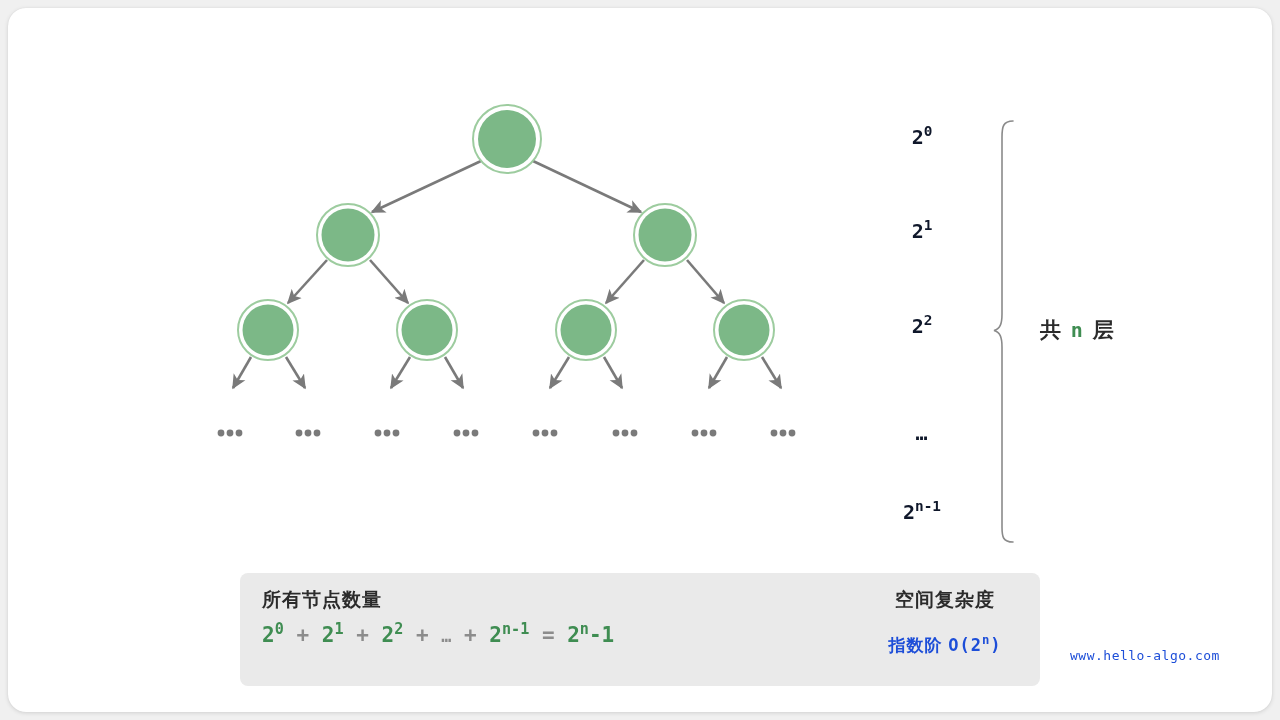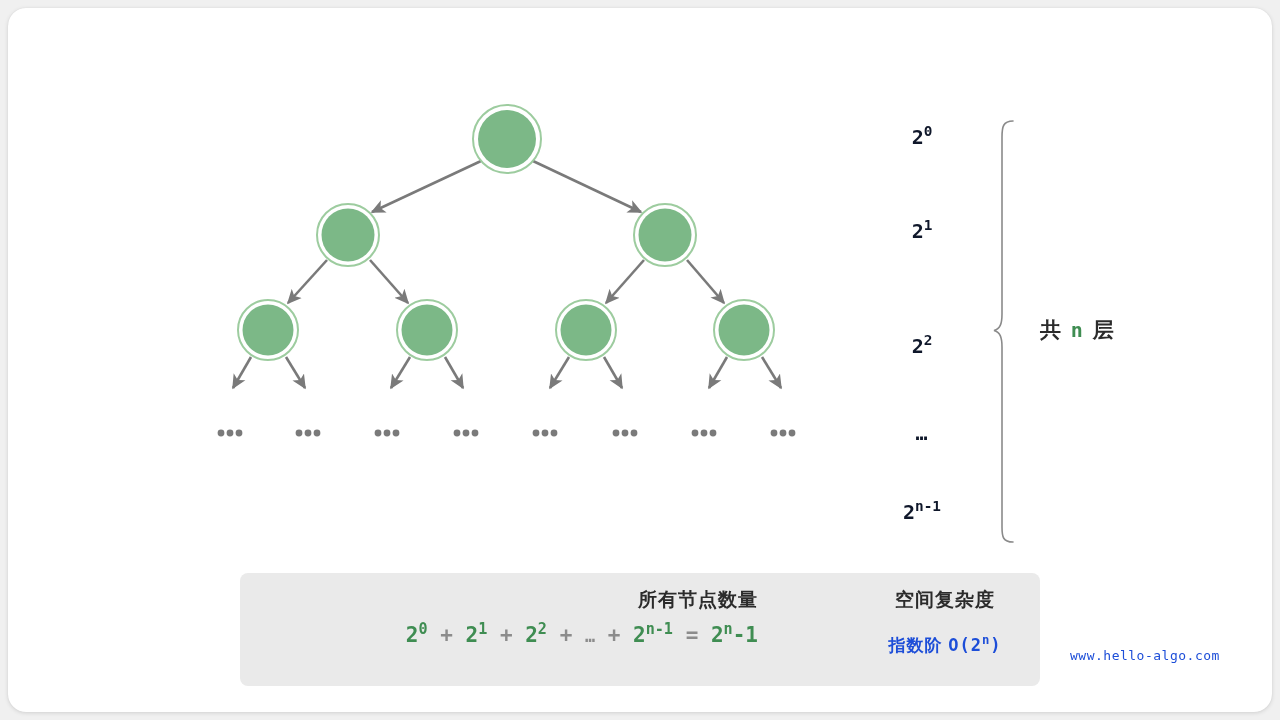--- a/index.html
+++ b/index.html
@@ -92,24 +92,24 @@
     position: absolute;
     left: 240px;
     top: 573px;
     width: 800px;
     height: 113px;
     background: #eaeaea;
     border-radius: 8px;
   }
   .sum-left {
     position: absolute;
-    left: 28px;
+    left: 22px;
     top: 14px;
     width: 490px;
-    text-align: right;
+    text-align: left;
   }
   .sum-right {
     position: absolute;
     left: 620px;
     top: 14px;
     width: 170px;
     text-align: center;
   }
   .sum-heading {
     font-size: 19px;
@@ -267,21 +267,21 @@
     </g>
   </svg>
 
 
   <div class="layer-label" style="left:852px; top:127px;">
     <span>2</span><sup>0</sup>
   </div>
   <div class="layer-label" style="left:852px; top:221px;">
     <span>2</span><sup>1</sup>
   </div>
-  <div class="layer-label" style="left:852px; top:316px;margin-top:20px;">
+  <div class="layer-label" style="left:852px; top:316px;">
     <span>2</span><sup>2</sup>
   </div>
   <div class="layer-label dots" style="left:852px; top:423px;">
     <span>…</span>
   </div>
   <div class="layer-label" style="left:852px; top:502px;">
     <span>2</span><sup>n-1</sup>
   </div>
 
   <div class="total-layers">

